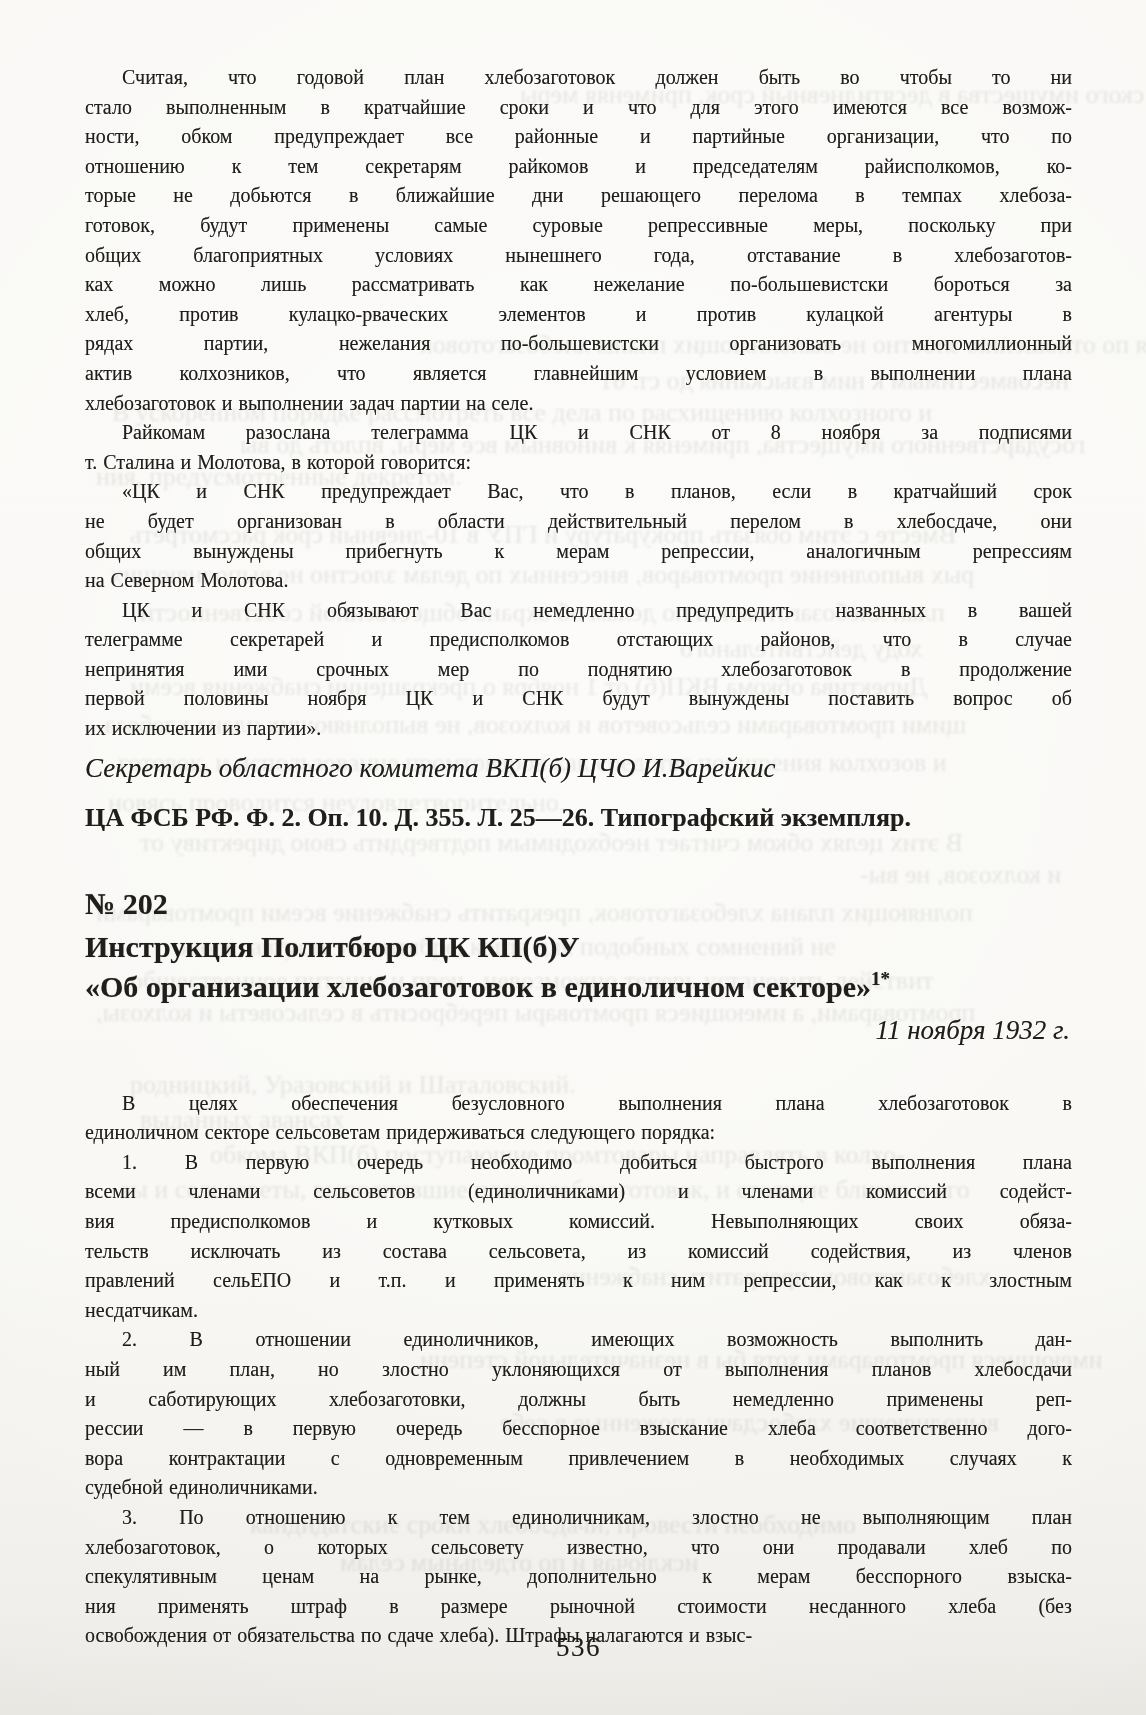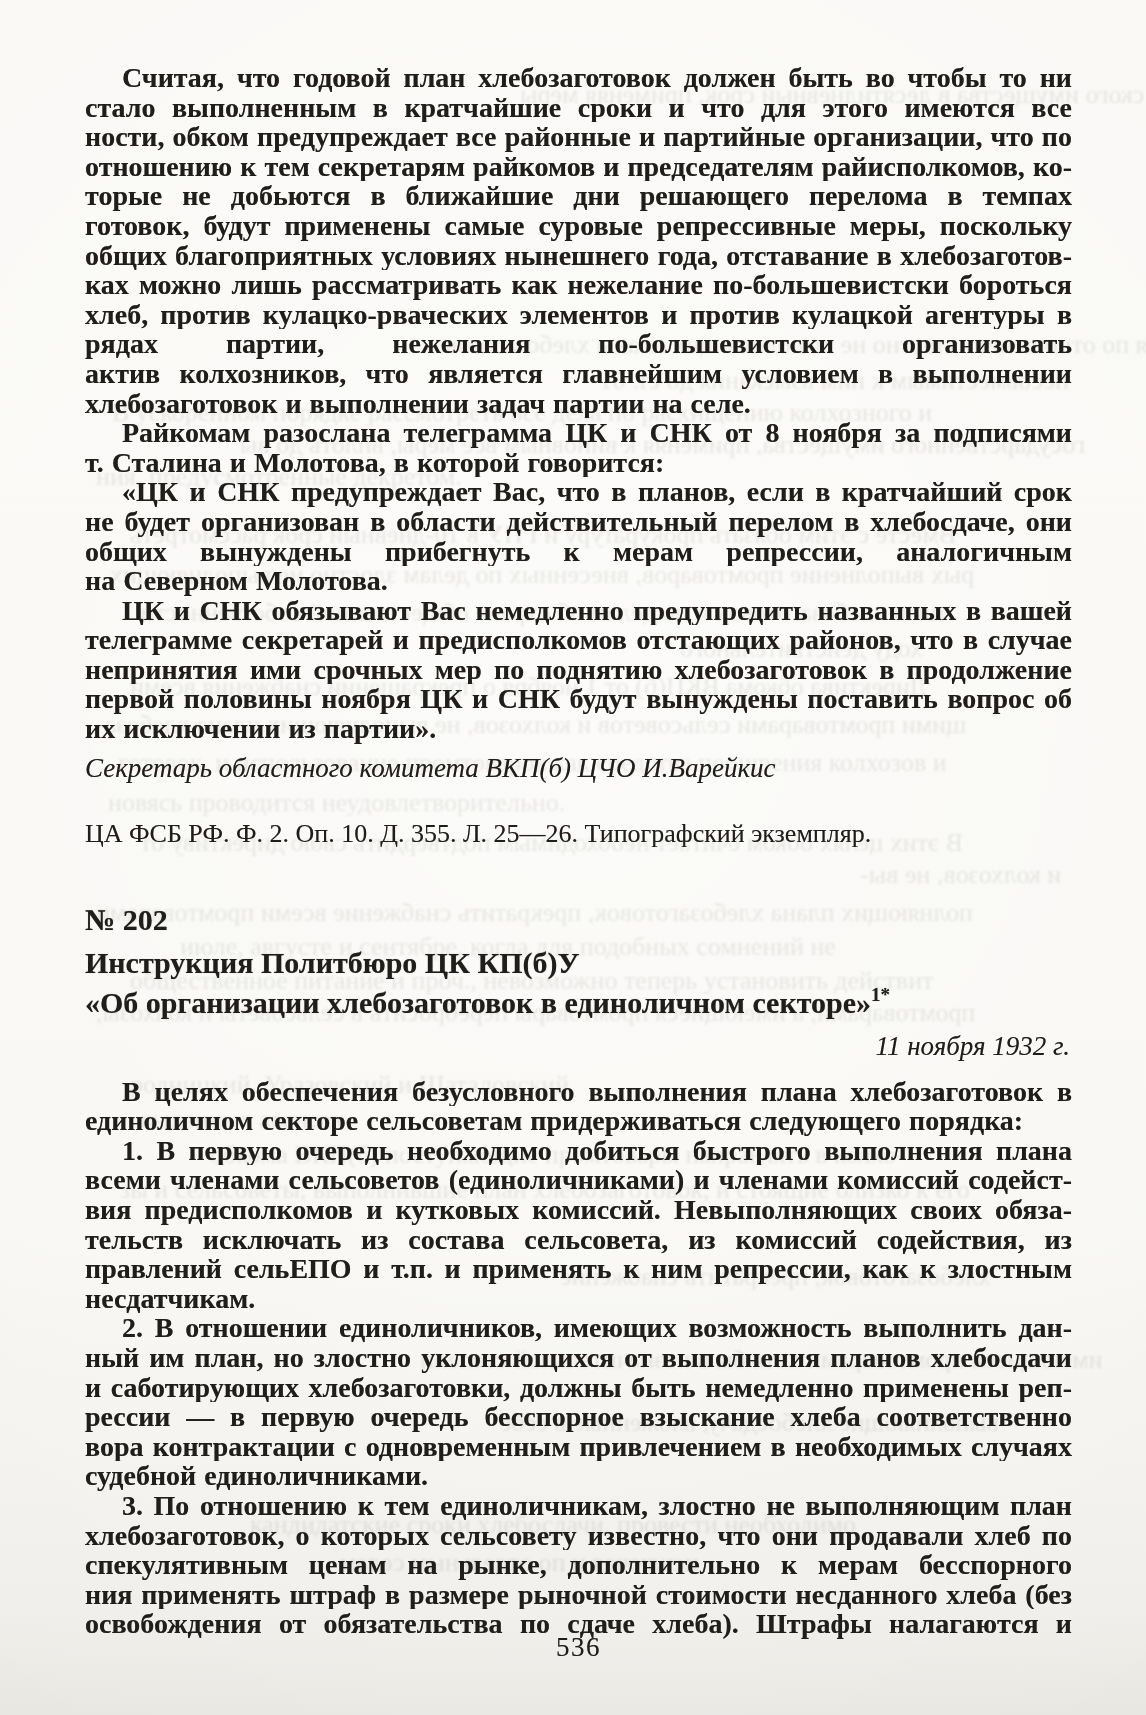--- a/index.html
+++ b/index.html
@@ -36,49 +36,49 @@
   .bleed-frag.mirror { transform: scaleX(-1); }
 
   .content {
     position: absolute;
     left: 85px;
     top: 63px;
     width: 987px;
   }
   .para { margin: 0; }
   .line {
-    font-size: 28px;
+    font-size: 20px;
     line-height: 29.6px;
     height: 29.6px;
     overflow: hidden;
     text-align: justify;
     text-align-last: justify;
     text-shadow: 0 0 0.6px rgba(32,30,27,0.45);
     word-spacing: 1px;
-    font-weight: bold;
   }
   .line::after { content: ""; display: inline-block; width: 100%; height: 0; }
   .line.last { text-align-last: left; }
   .line.last::after { content: none; }
   .line.first { text-indent: 37px; }
 
   .signature {
     margin-top: 9px;
     font-style: italic;
     font-size: 27px;
     line-height: 30px;
     text-align: left;
     padding-right: 2px;
     text-shadow: 0 0 0.6px rgba(32,30,27,0.45);
   }
   .source {
-    margin-top: 36px;
+    margin-top: 20px;
     font-size: 26px;
     line-height: 30px;
     text-shadow: 0 0 0.5px rgba(32,30,27,0.4);
+    font-weight: bold;
   }
   .doc-number {
     margin: 54px 0 0 0;
     font-size: 30px;
     line-height: 34px;
     font-weight: bold;
     text-shadow: 0 0 0.7px rgba(32,30,27,0.5);
   }
   .doc-title {
     margin: 6px 0 8px 0;
@@ -93,21 +93,21 @@
     vertical-align: 12px;
   }
   .date-line {
     font-style: italic;
     font-size: 27px;
     line-height: 30px;
     text-align: right;
     padding-right: 2px;
     text-shadow: 0 0 0.5px rgba(32,30,27,0.4);
   }
-  .body-202 { margin-top: 16px; }
+  .body-202 { margin-top: 44px; }
   .page-number {
     position: absolute;
     top: 1632px;
     left: 85px;
     width: 987px;
     text-align: center;
     font-size: 27px;
     letter-spacing: 1.5px;
     text-shadow: 0 0 0.5px rgba(32,30,27,0.4);
   }

